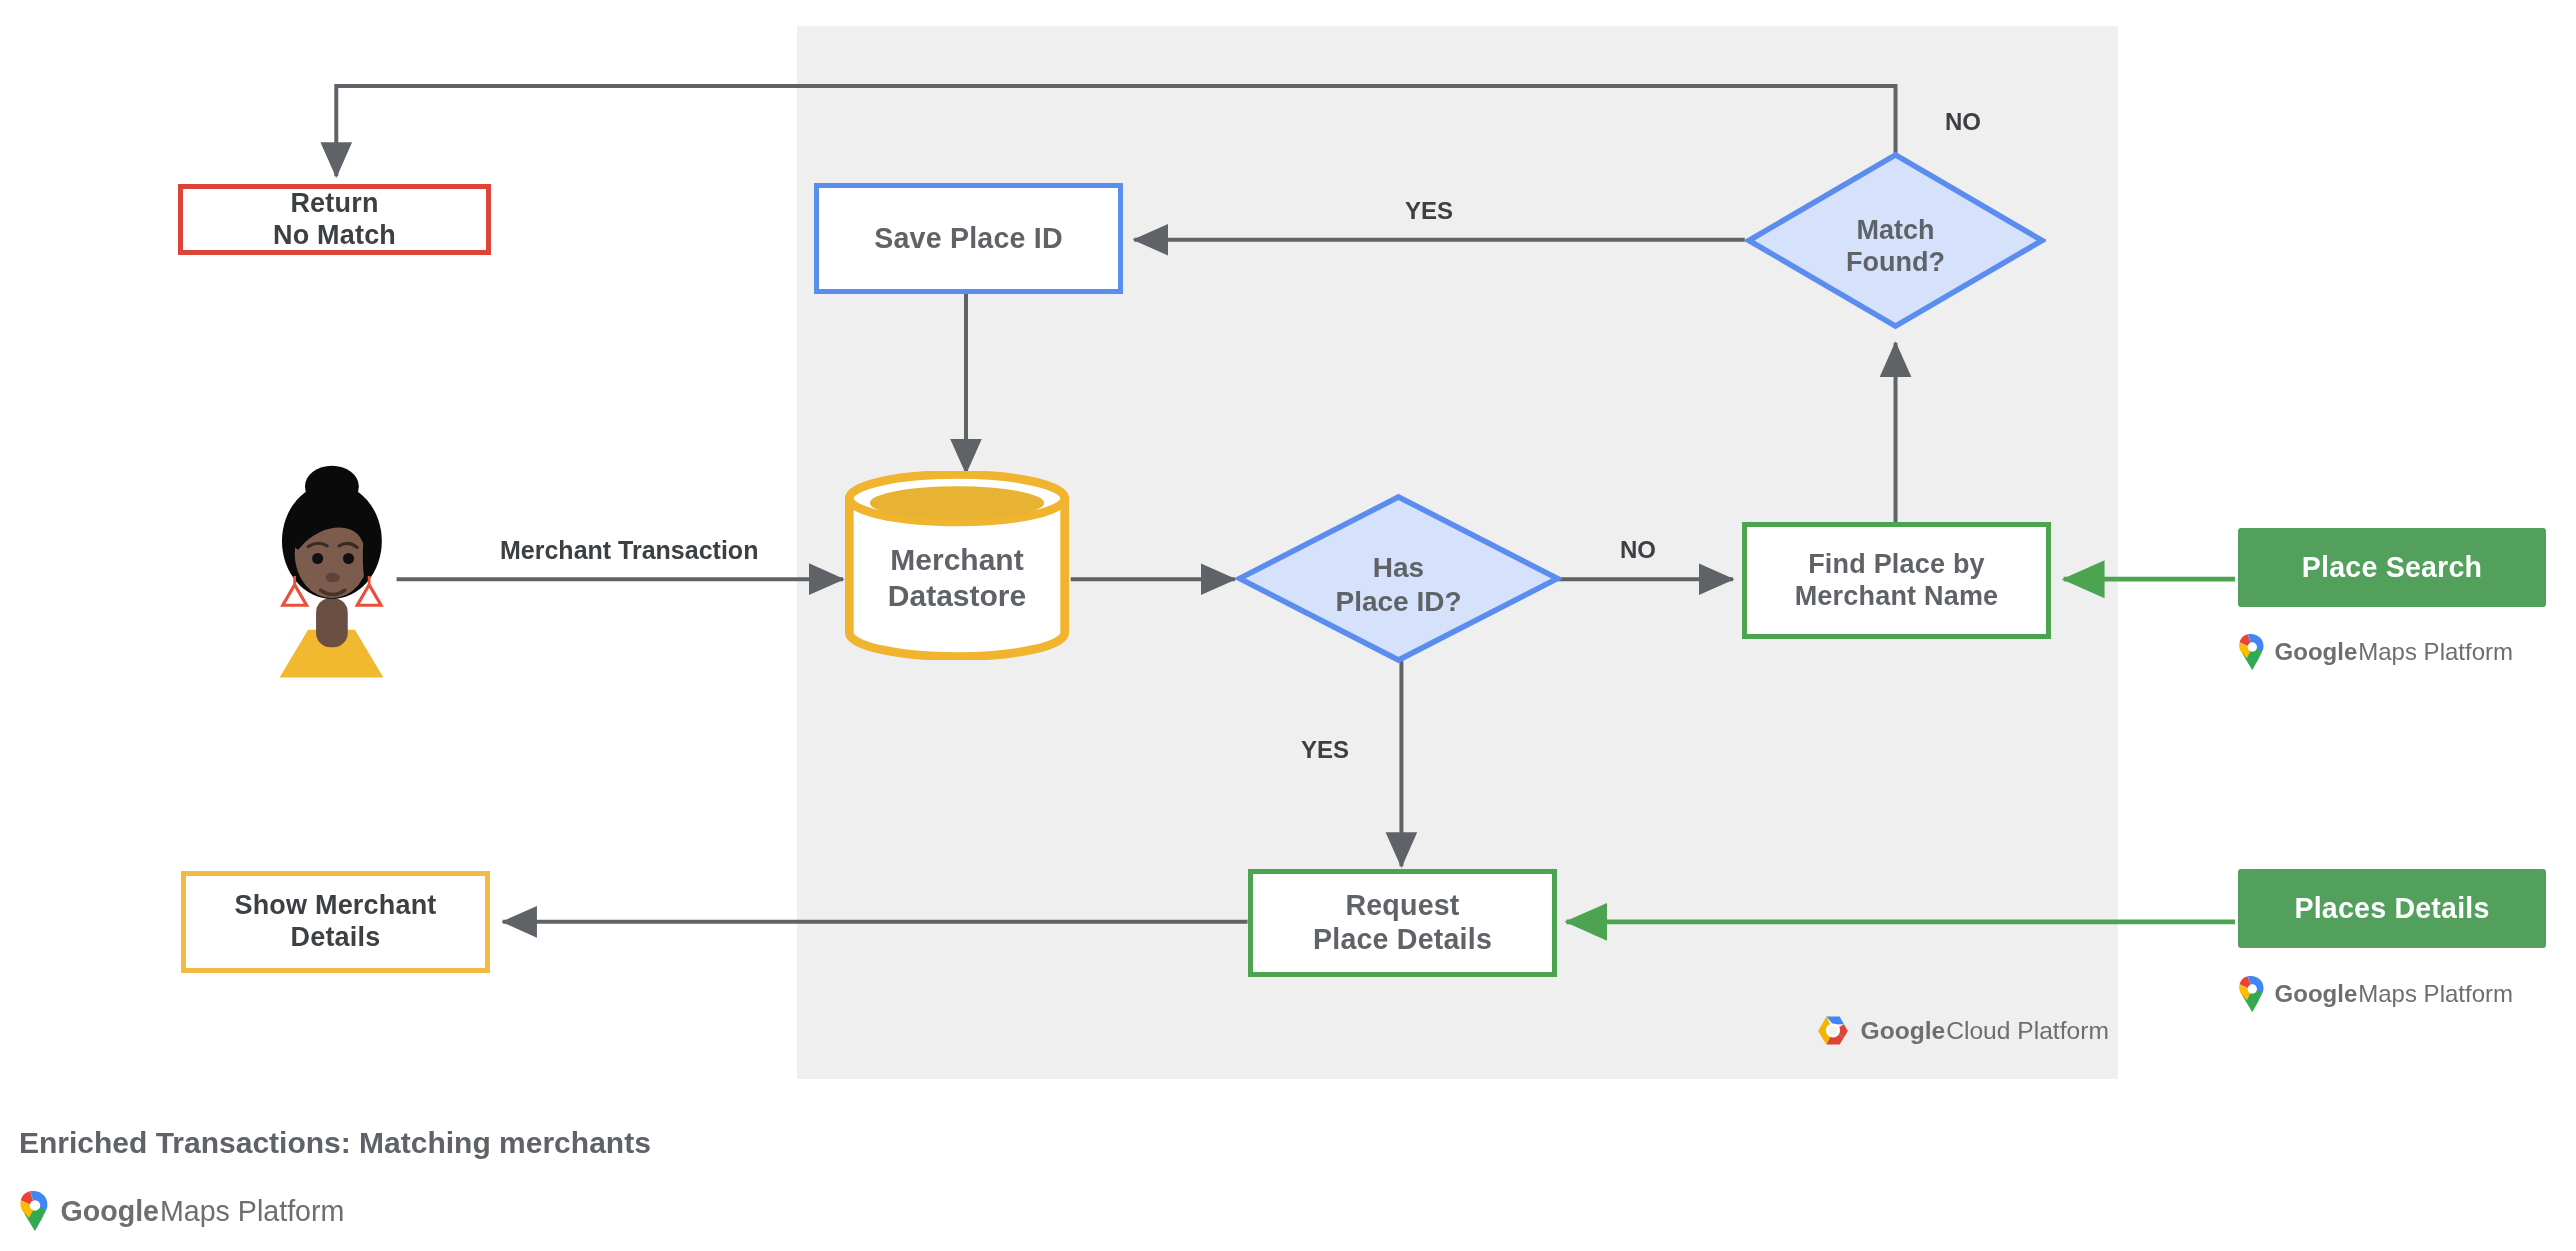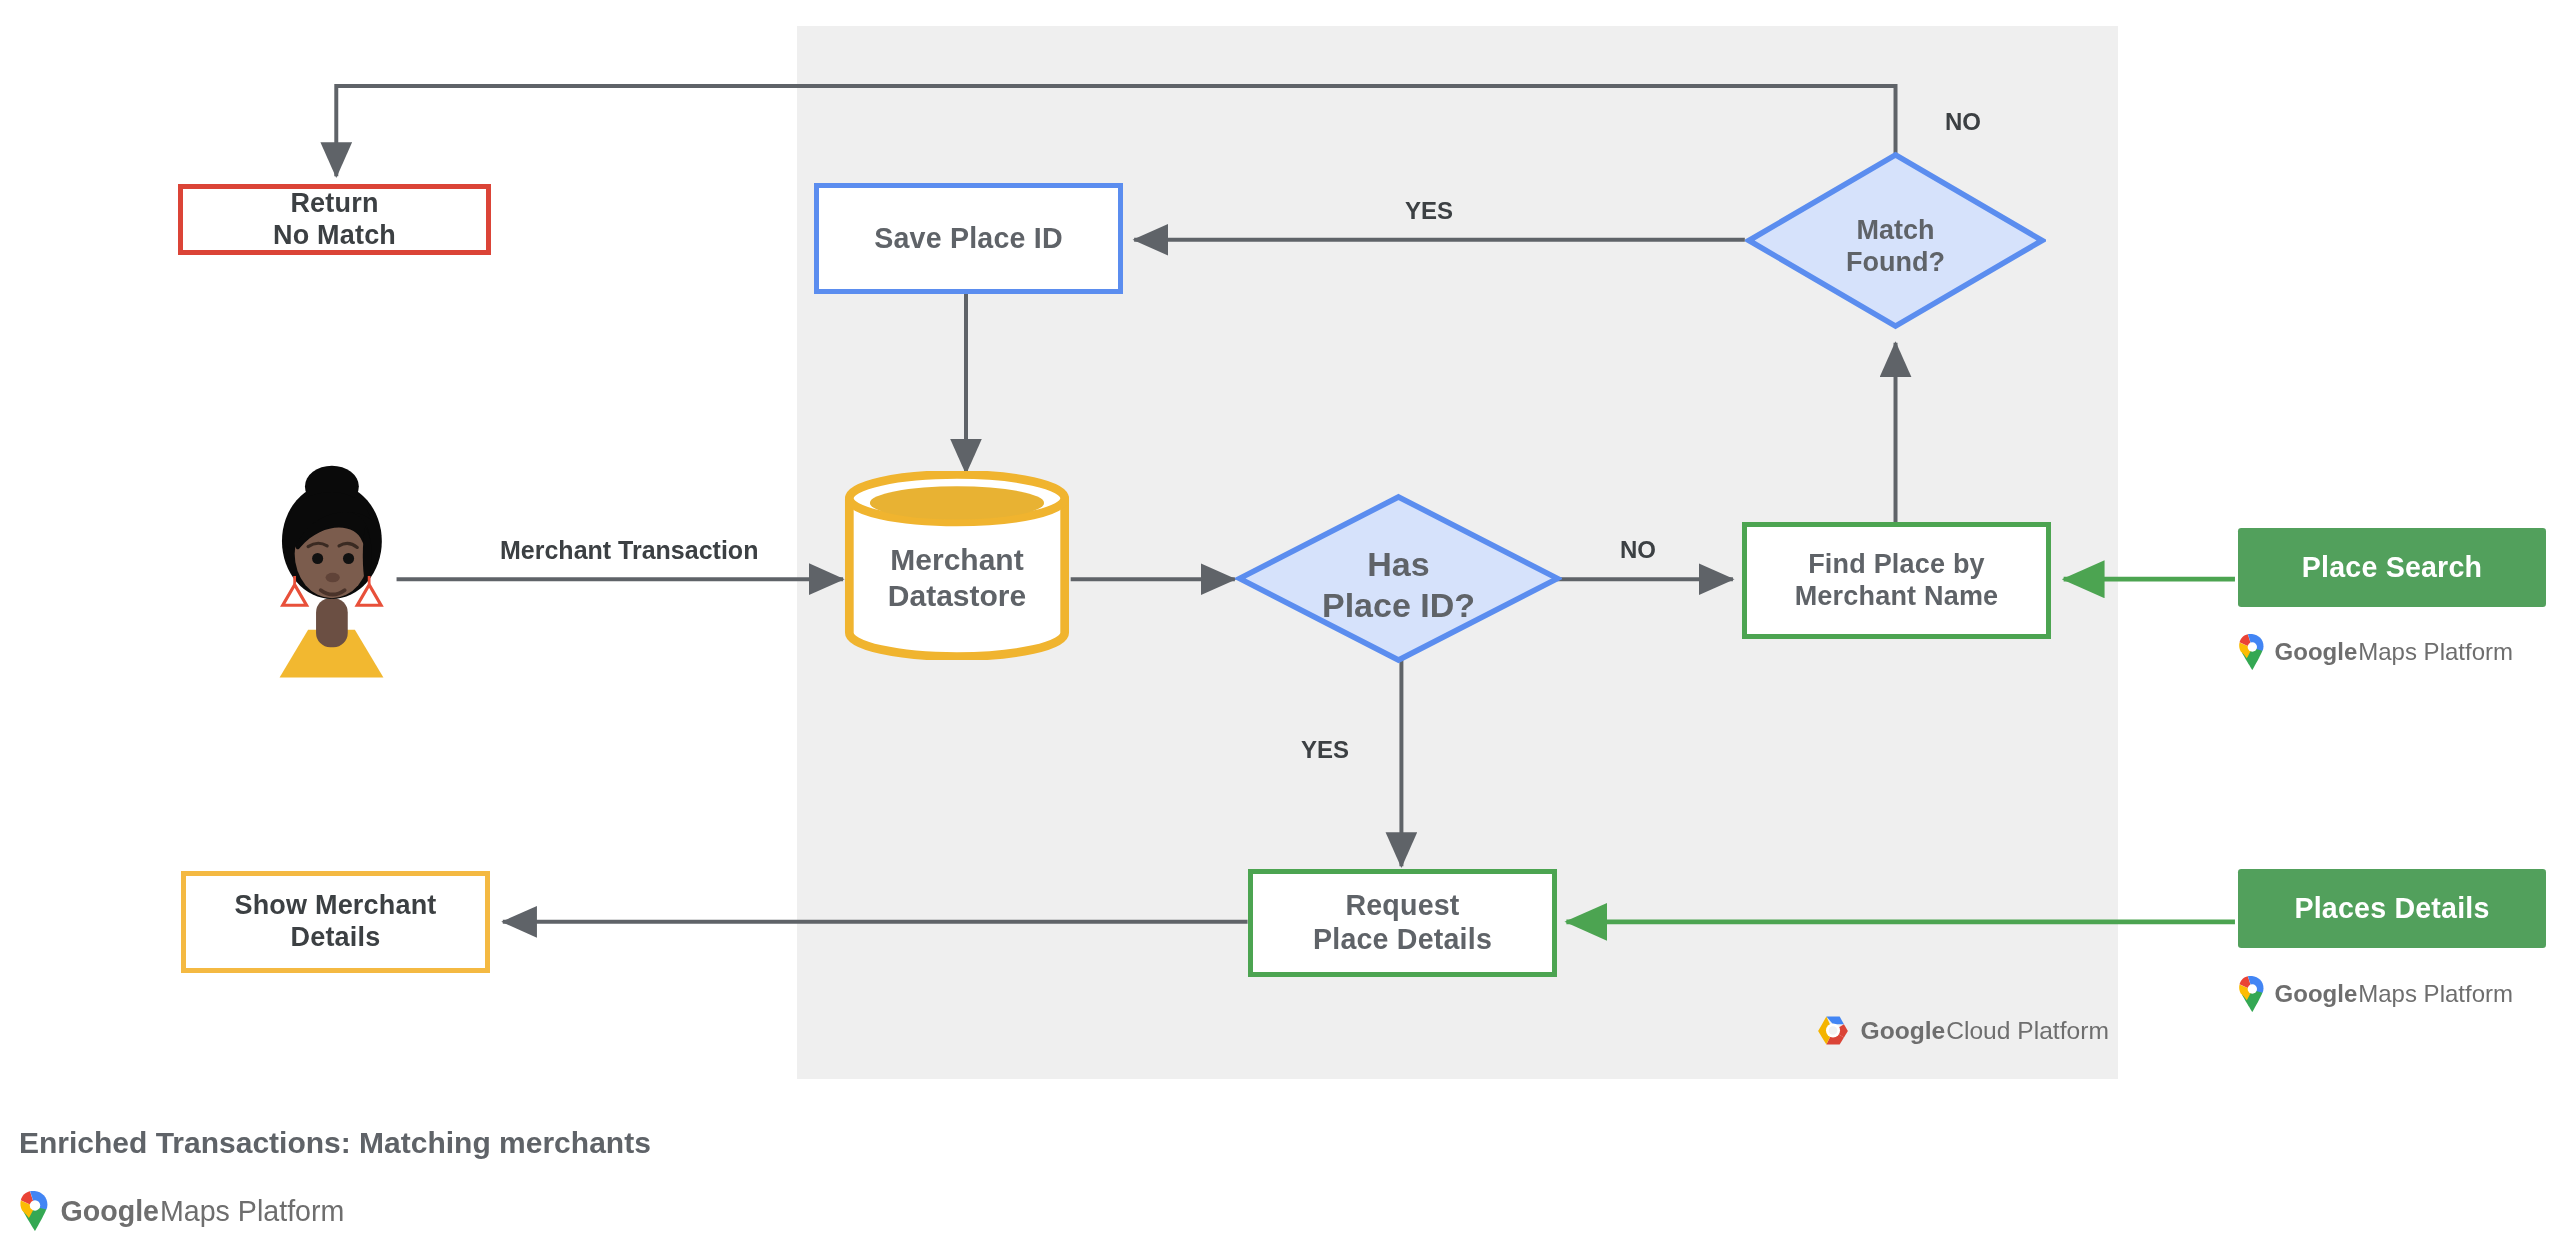--- a/index.html
+++ b/index.html
@@ -146,21 +146,21 @@
       <ellipse cx="144" cy="40" rx="110" ry="21" fill="#E8B233" stroke="none"></ellipse>
     </svg>
     <span class="lbl" style="font-size:30px;">Merchant
 Datastore</span>
   </div>
 
   <div class="diamond" style="left:1235px;top:493px;width:327px;height:171px;">
     <svg width="327" height="171" viewBox="0 0 412 216">
       <polygon points="206,5 407,108 206,211 5,108" fill="#D6E2FB" stroke="#5B8DEF" stroke-width="7"></polygon>
     </svg>
-    <span class="lbl" style="font-size:34px;">Has
+    <span class="lbl" style="font-size:28px;">Has
 Place ID?</span>
   </div>
 
   <div class="node rect green" style="left:1742px;top:522px;width:309px;height:117px;">
     <span class="lbl" style="font-size:27px;">Find Place by
 Merchant Name</span>
   </div>
 
   <div class="node chip" style="left:2238px;top:528px;width:308px;height:79px;">
     <span class="lbl" style="font-size:28.6px;">Place Search</span>

